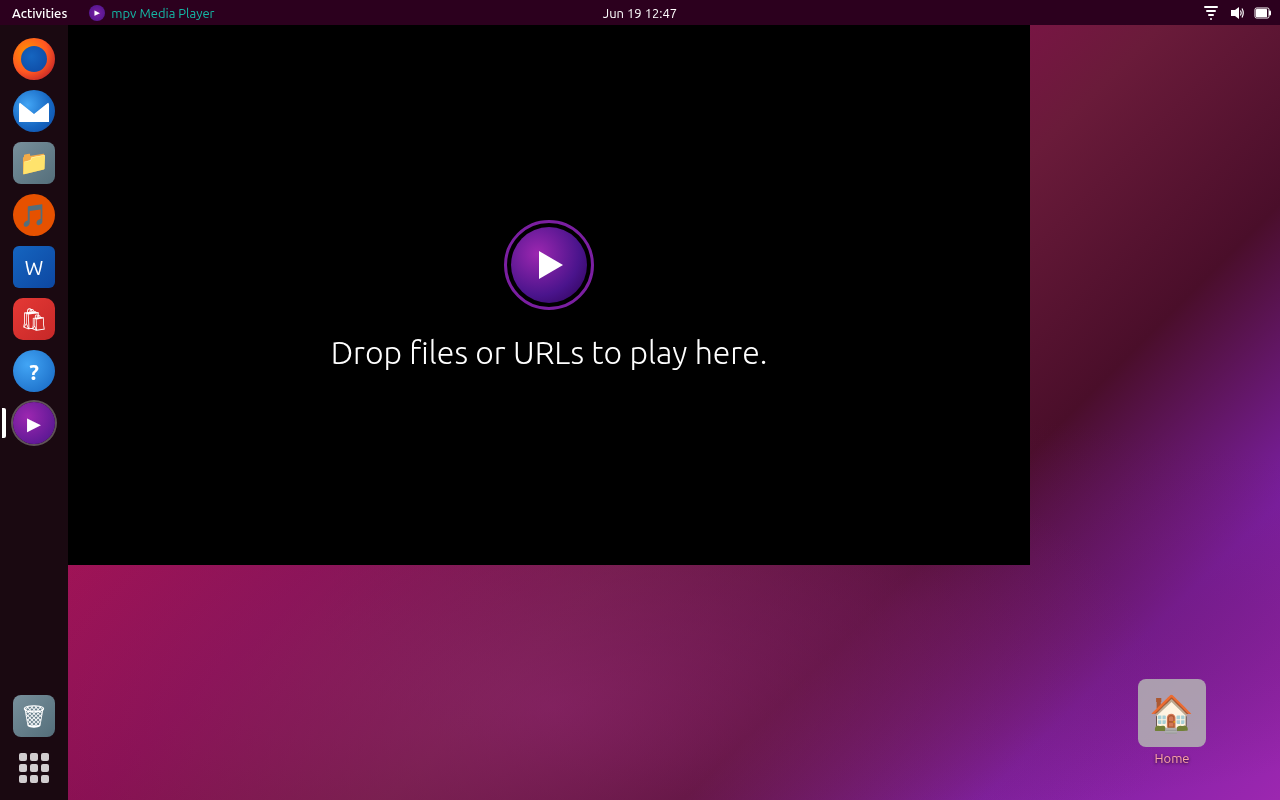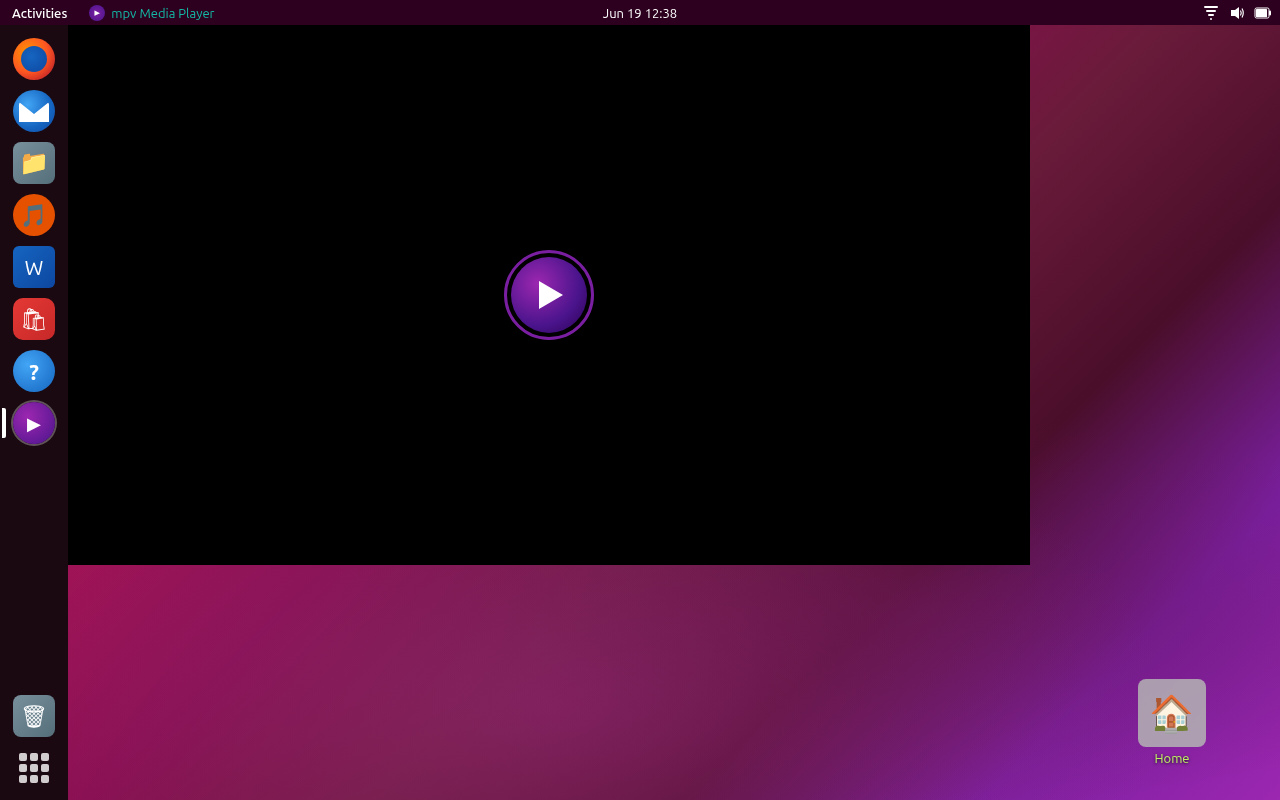--- a/index.html
+++ b/index.html
@@ -387,38 +387,38 @@
       height: 68px;
       background: rgba(180, 180, 180, 0.85);
       border-radius: 8px;
       display: flex;
       align-items: center;
       justify-content: center;
       font-size: 36px;
     }
 
     .home-label {
-      color: #bef264;
+      color: #fca5a5;
       font-size: 13px;
       text-shadow: 0 1px 3px rgba(0,0,0,0.8);
     }
 
     
     .network-svg { width: 16px; height: 16px; }
   </style>
 </head>
 <body>
 
 <div class="topbar">
   <div class="topbar-activities">Activities</div>
   <div class="topbar-app-name">
     <div class="mpv-icon-small"></div>
     <span>mpv Media Player</span>
   </div>
-  <div class="topbar-clock">Jun 19  12:38</div>
+  <div class="topbar-clock">Jun 19  12:47</div>
   <div class="topbar-right">
     <div class="topbar-icon">
       <svg class="network-svg" viewBox="0 0 16 16" fill="white">
         <rect x="1" y="1" width="14" height="2" rx="1"></rect>
         <rect x="3" y="5" width="10" height="2" rx="1"></rect>
         <rect x="5" y="9" width="6" height="2" rx="1"></rect>
         <rect x="7" y="13" width="2" height="2" rx="1"></rect>
       </svg>
     </div>
     <div class="topbar-icon">
@@ -488,19 +488,20 @@
 
 <div class="desktop"></div>
 
 <div class="mpv-window">
   <div class="mpv-play-icon-wrapper">
     <div class="mpv-circle-outer">
       <div class="mpv-circle-inner">
         <div class="mpv-play-triangle"></div>
       </div>
     </div>
+    <div class="mpv-drop-text">Drop files or URLs to play here.</div>
   </div>
 </div>
 
 <div class="desktop-home-icon">
   <div class="home-icon-box">🏠</div>
   <span class="home-label">Home</span>
 </div>
 
 </body></html>

